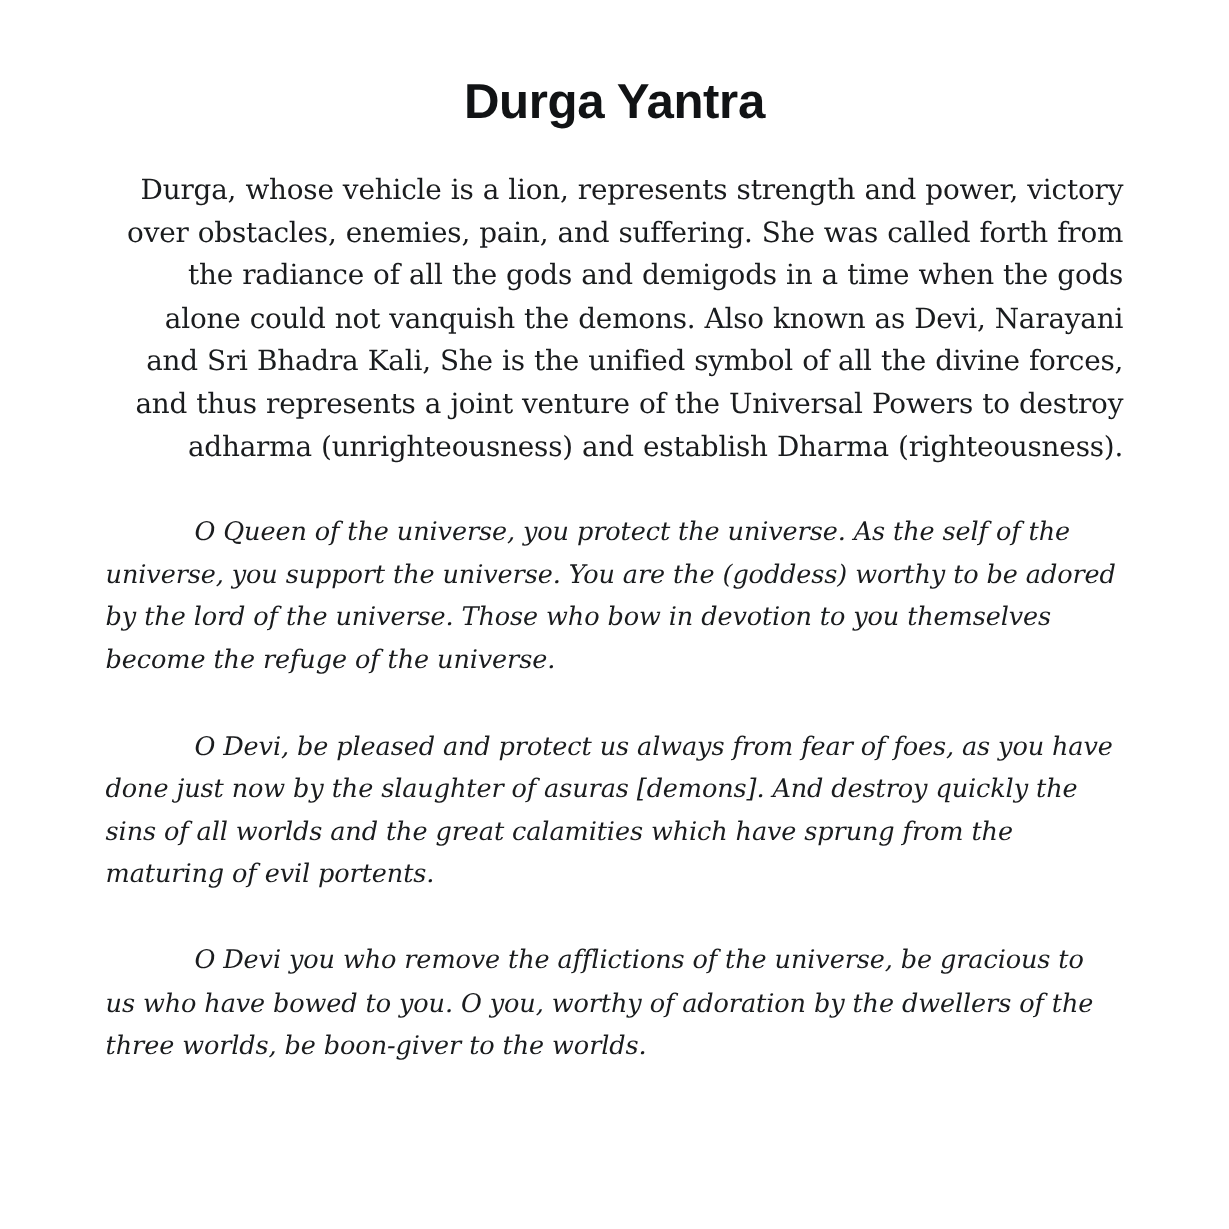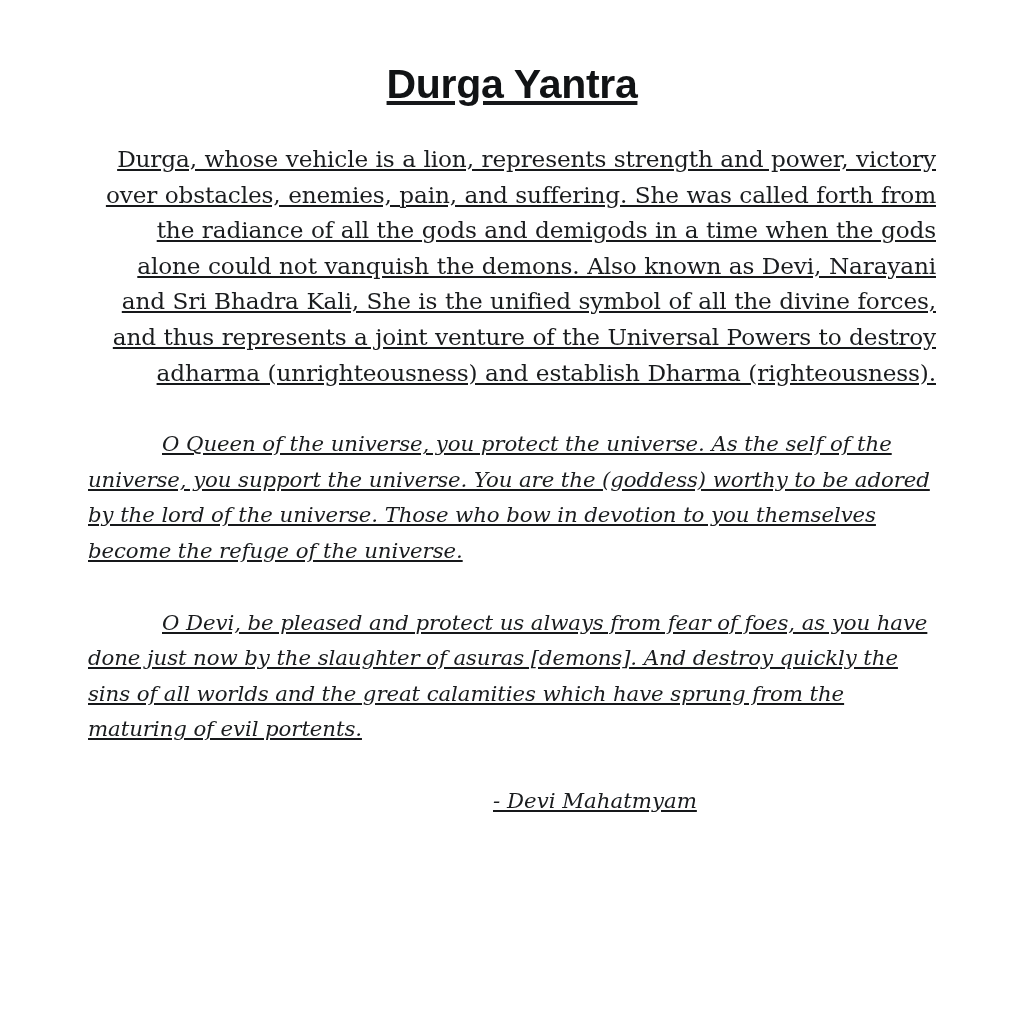--- a/index.html
+++ b/index.html
@@ -13,21 +13,20 @@
     font-family: "Liberation Serif", serif;
     color: #16181a;
     overflow: hidden;
   }
   .page {
     width: 1024px;
     height: 1024px;
     box-sizing: border-box;
     padding: 62px 88px 0 88px;
     position: relative;
-    text-decoration: underline;
   }
   .title {
     font-family: "Liberation Sans", sans-serif;
     font-weight: bold;
     font-size: 41px;
     line-height: 1.1;
     text-align: center;
     letter-spacing: -0.3px;
     margin: 0 0 34px 0;
     color: #111315;
@@ -74,16 +73,16 @@
 
 <div class="page">
 
   <h1 class="title">Durga Yantra</h1>
 
   <p class="intro">Durga, whose vehicle is a lion, represents strength and power, victory over obstacles, enemies, pain, and suffering. She was called forth from the radiance of all the gods and demigods in a time when the gods alone could not vanquish the demons. Also known as Devi, Narayani and Sri Bhadra Kali, She is the unified symbol of all the divine forces, and thus represents a joint venture of the Universal Powers to destroy adharma (unrighteousness) and establish Dharma (righteousness).</p>
 
   <div class="quotes">
     <p class="quote">O Queen of the universe, you protect the universe. As the self of the universe, you support the universe. You are the (goddess) worthy to be adored by the lord of the universe. Those who bow in devotion to you themselves become the refuge of the universe.</p>
     <p class="quote">O Devi, be pleased and protect us always from fear of foes, as you have done just now by the slaughter of asuras [demons]. And destroy quickly the sins of all worlds and the great calamities which have sprung from the maturing of evil portents.</p>
-    <p class="attribution">- Devi Mahatmyam</p>
+    <p class="quote">O Devi you who remove the afflictions of the universe, be gracious to us who have bowed to you. O you, worthy of adoration by the dwellers of the three worlds, be boon-giver to the worlds.</p>
   </div>
 
 </div>
 
 </body></html>

